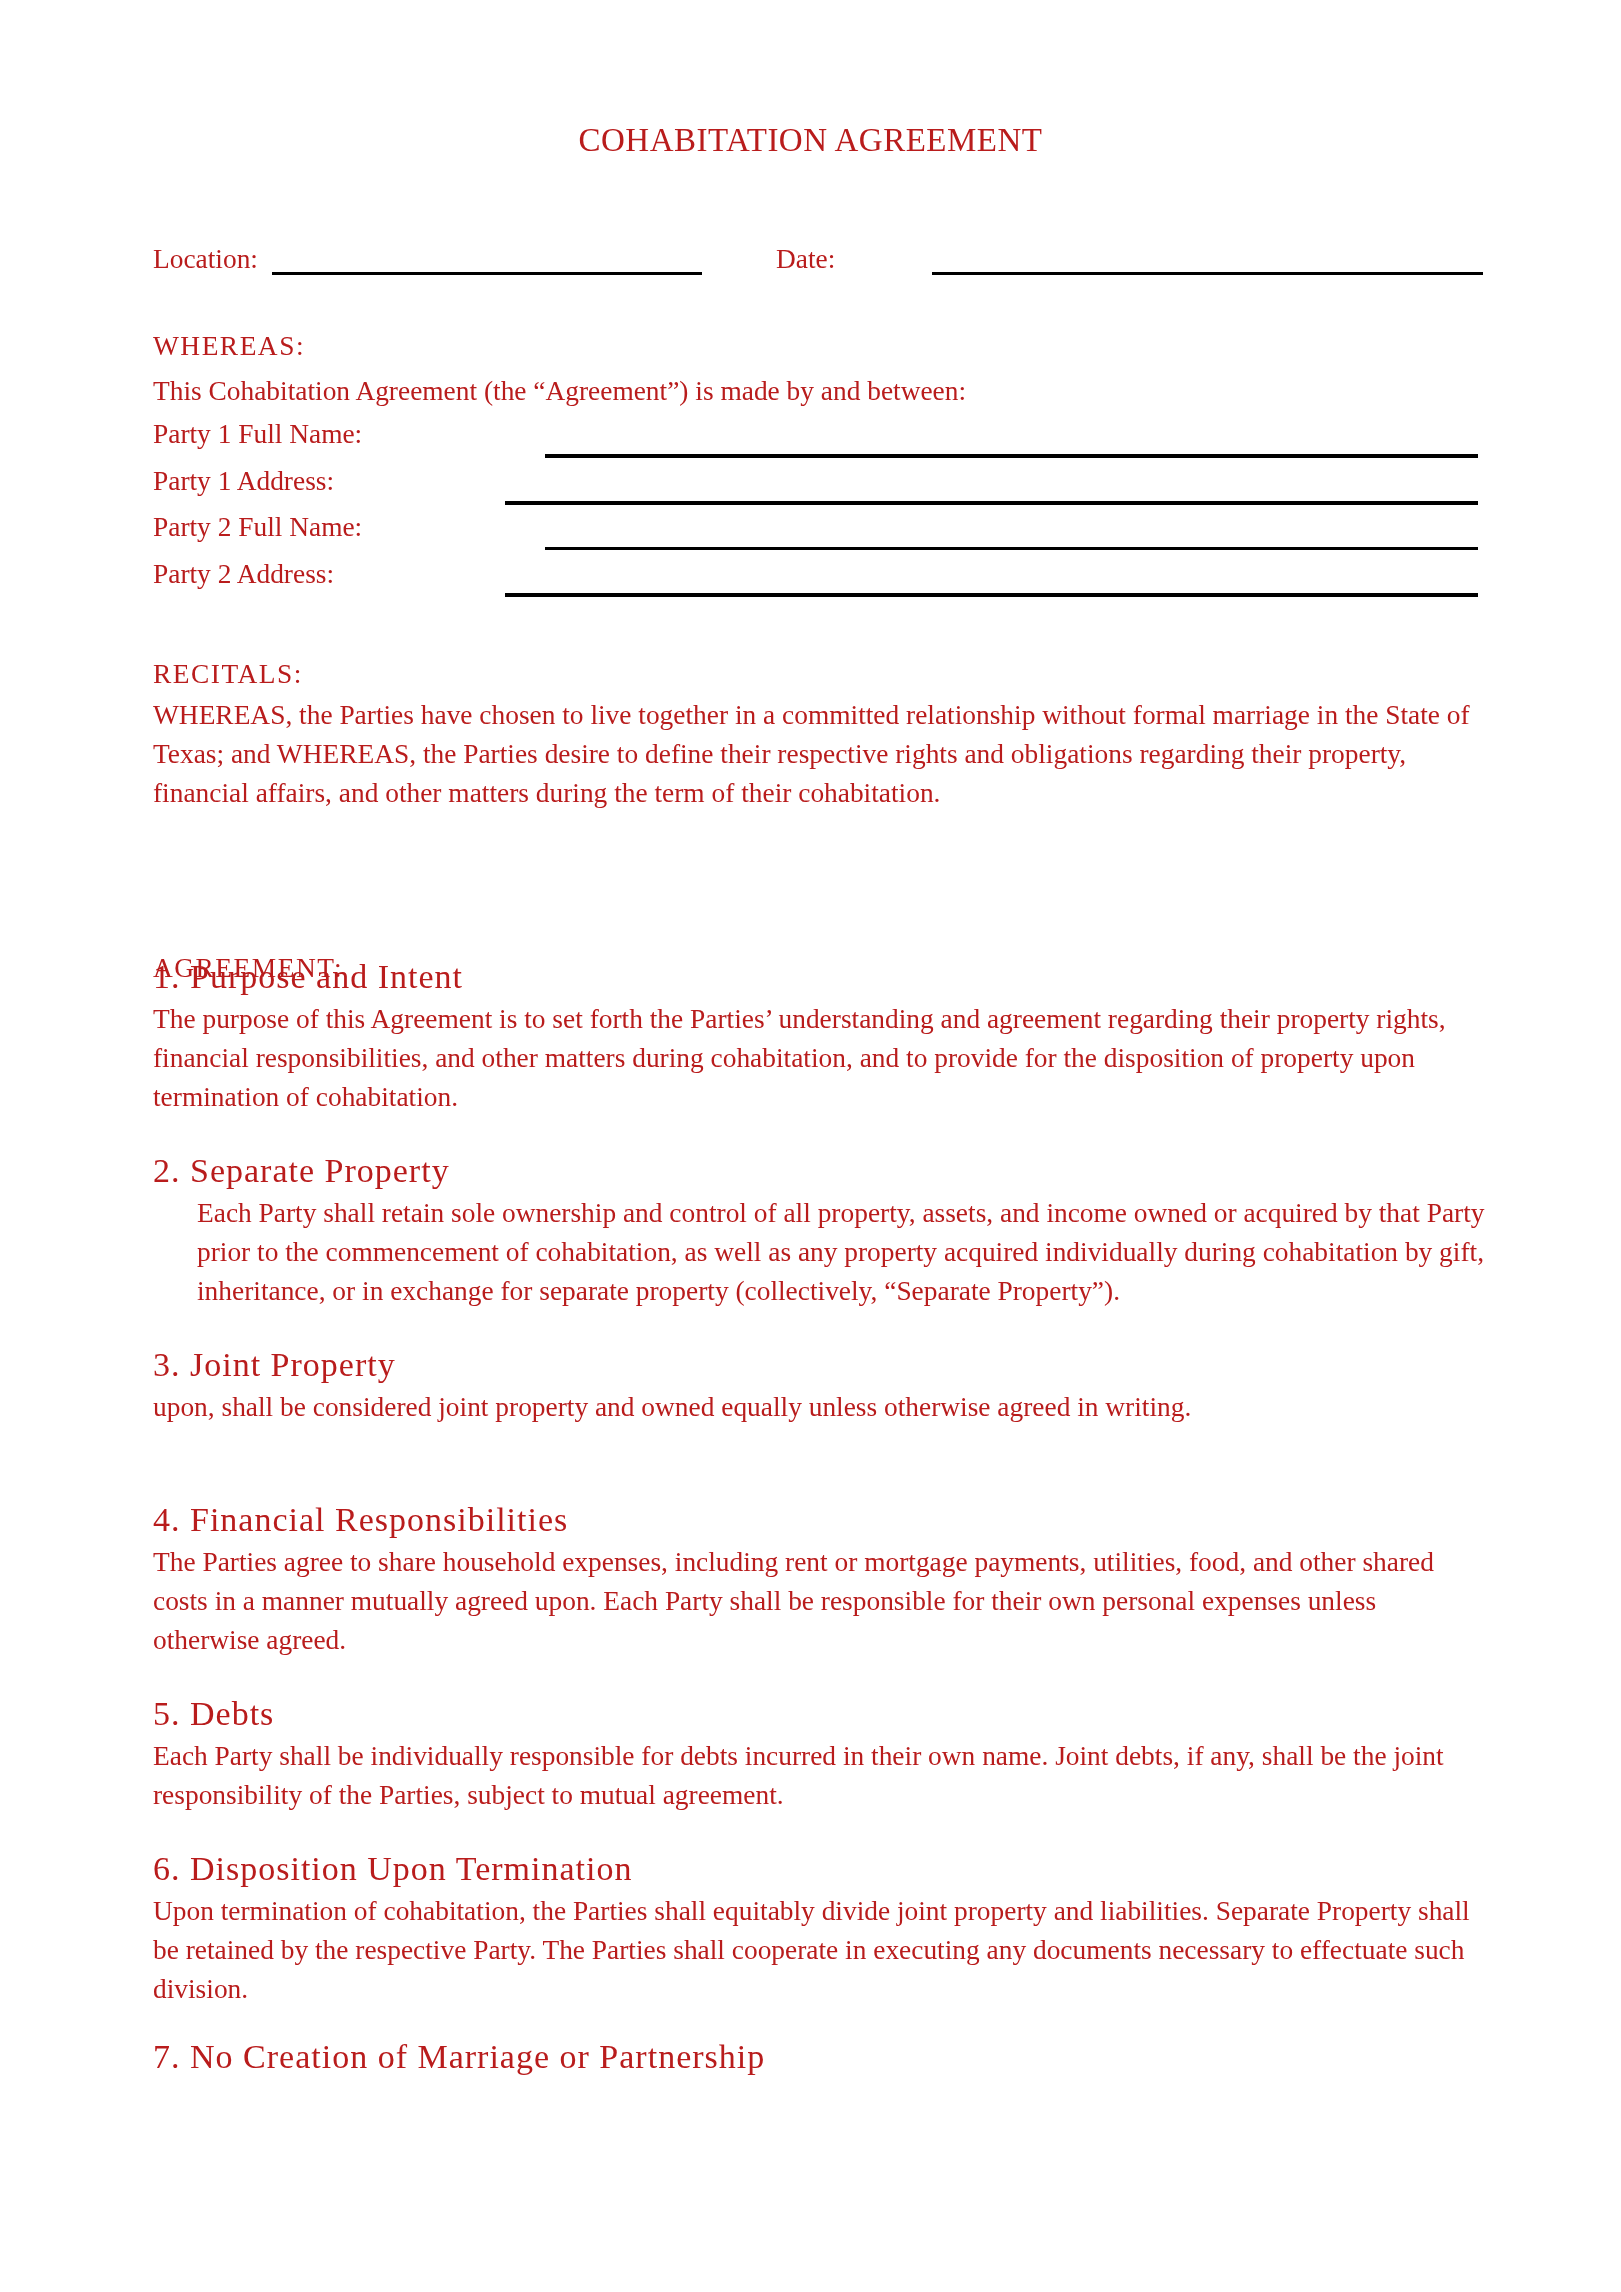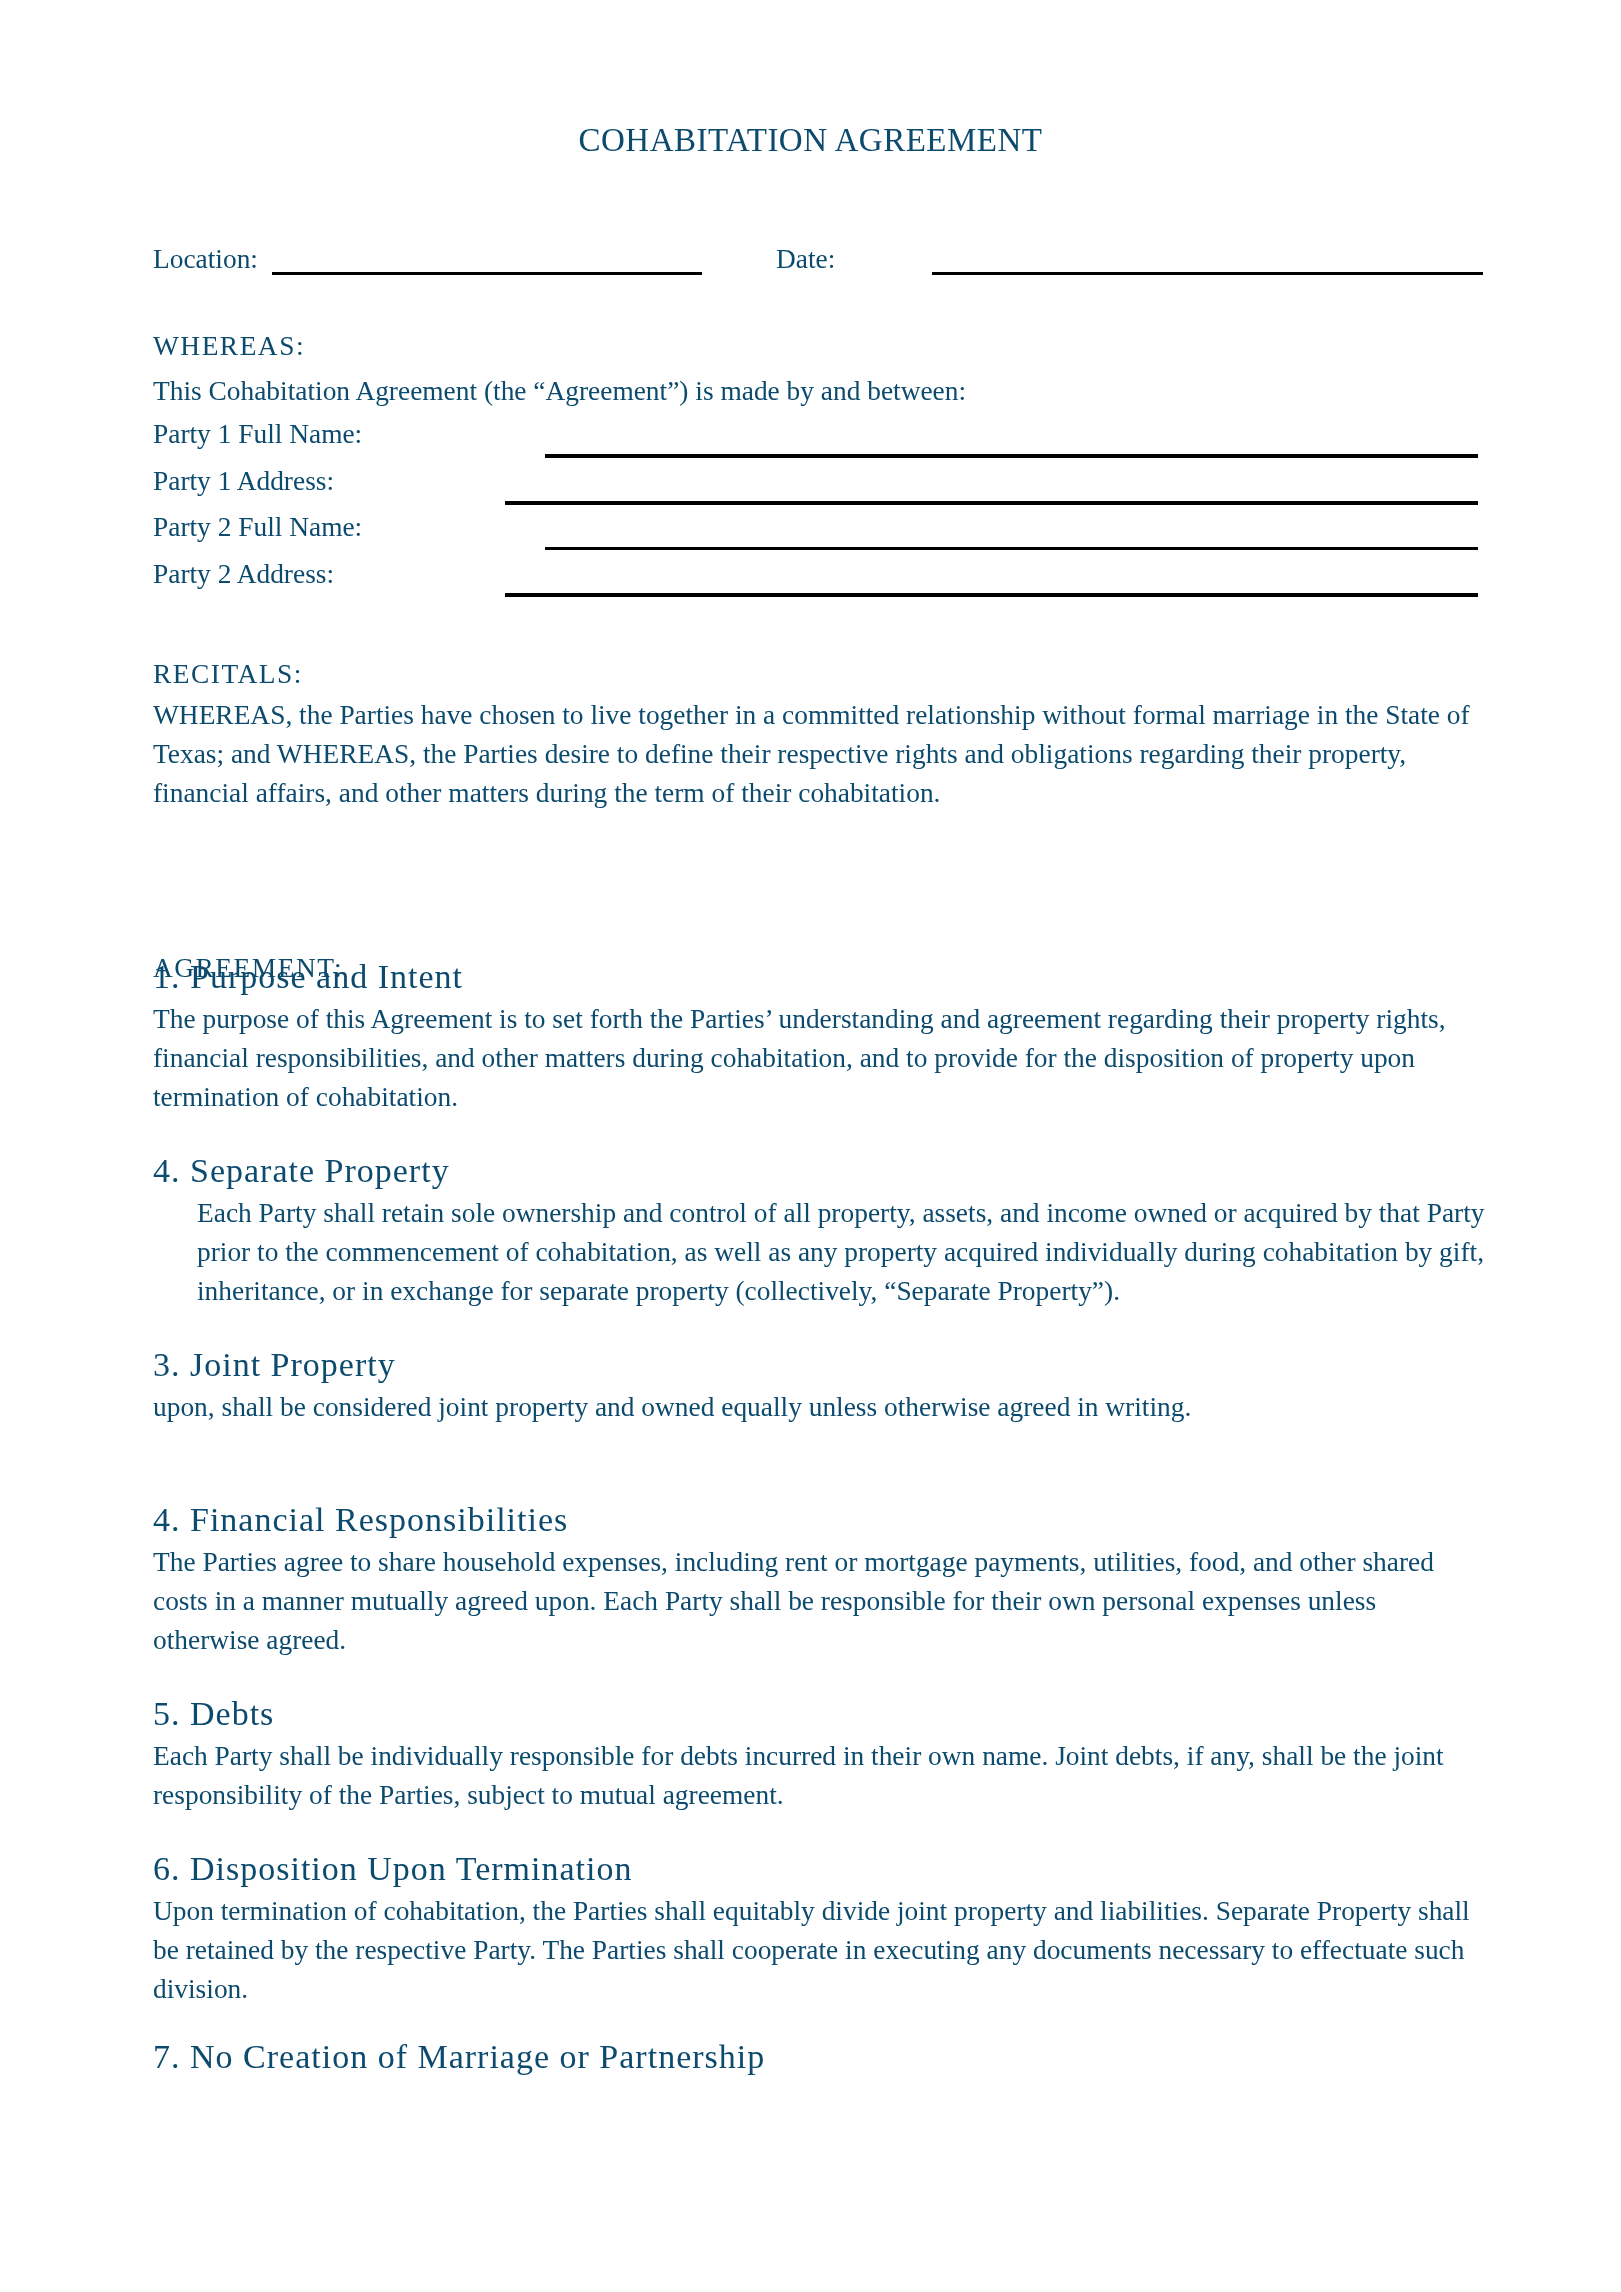--- a/index.html
+++ b/index.html
@@ -2,21 +2,21 @@
 <html><head>
 <meta charset="utf-8">
 <style>
   html, body { margin: 0; padding: 0; background: #ffffff; }
   .page {
     position: relative;
     width: 1621px;
     height: 2293px;
     background: #ffffff;
     font-family: "Liberation Serif", "DejaVu Serif", serif;
-    color: #0c4a6e;
+    color: #b91c1c;
     overflow: hidden;
   }
   .abs { position: absolute; }
   .doc-title {
     left: 0; width: 100%;
     text-align: center;
     font-size: 33px;
     font-weight: normal;
     letter-spacing: 0.5px;
     margin: 0;
@@ -88,21 +88,21 @@
 
   <span class="abs caps-head" style="left:153px; top:913px;margin-top:36px;">AGREEMENT:</span>
 
   <span class="abs sec-head" style="left:153px; top:957px;">1. Purpose and Intent</span>
   <div class="abs body-text para" style="top:1000px;">
     <span class="pline">The purpose of this Agreement is to set forth the Parties’ understanding and agreement regarding their property rights,</span>
     <span class="pline">financial responsibilities, and other matters during cohabitation, and to provide for the disposition of property upon</span>
     <span class="pline">termination of cohabitation.</span>
   </div>
 
-  <span class="abs sec-head" style="left:153px; top:1151px;">4. Separate Property</span>
+  <span class="abs sec-head" style="left:153px; top:1151px;">2. Separate Property</span>
   <div class="abs body-text para" style="top:1194px;margin-left:44px;">
     <span class="pline">Each Party shall retain sole ownership and control of all property, assets, and income owned or acquired by that Party</span>
     <span class="pline">prior to the commencement of cohabitation, as well as any property acquired individually during cohabitation by gift,</span>
     <span class="pline">inheritance, or in exchange for separate property (collectively, “Separate Property”).</span>
   </div>
 
   <span class="abs sec-head" style="left:153px; top:1345px;">3. Joint Property</span>
   <div class="abs body-text para" style="top:1388px;">
     <span class="pline">upon, shall be considered joint property and owned equally unless otherwise agreed in writing.</span>
   </div>

